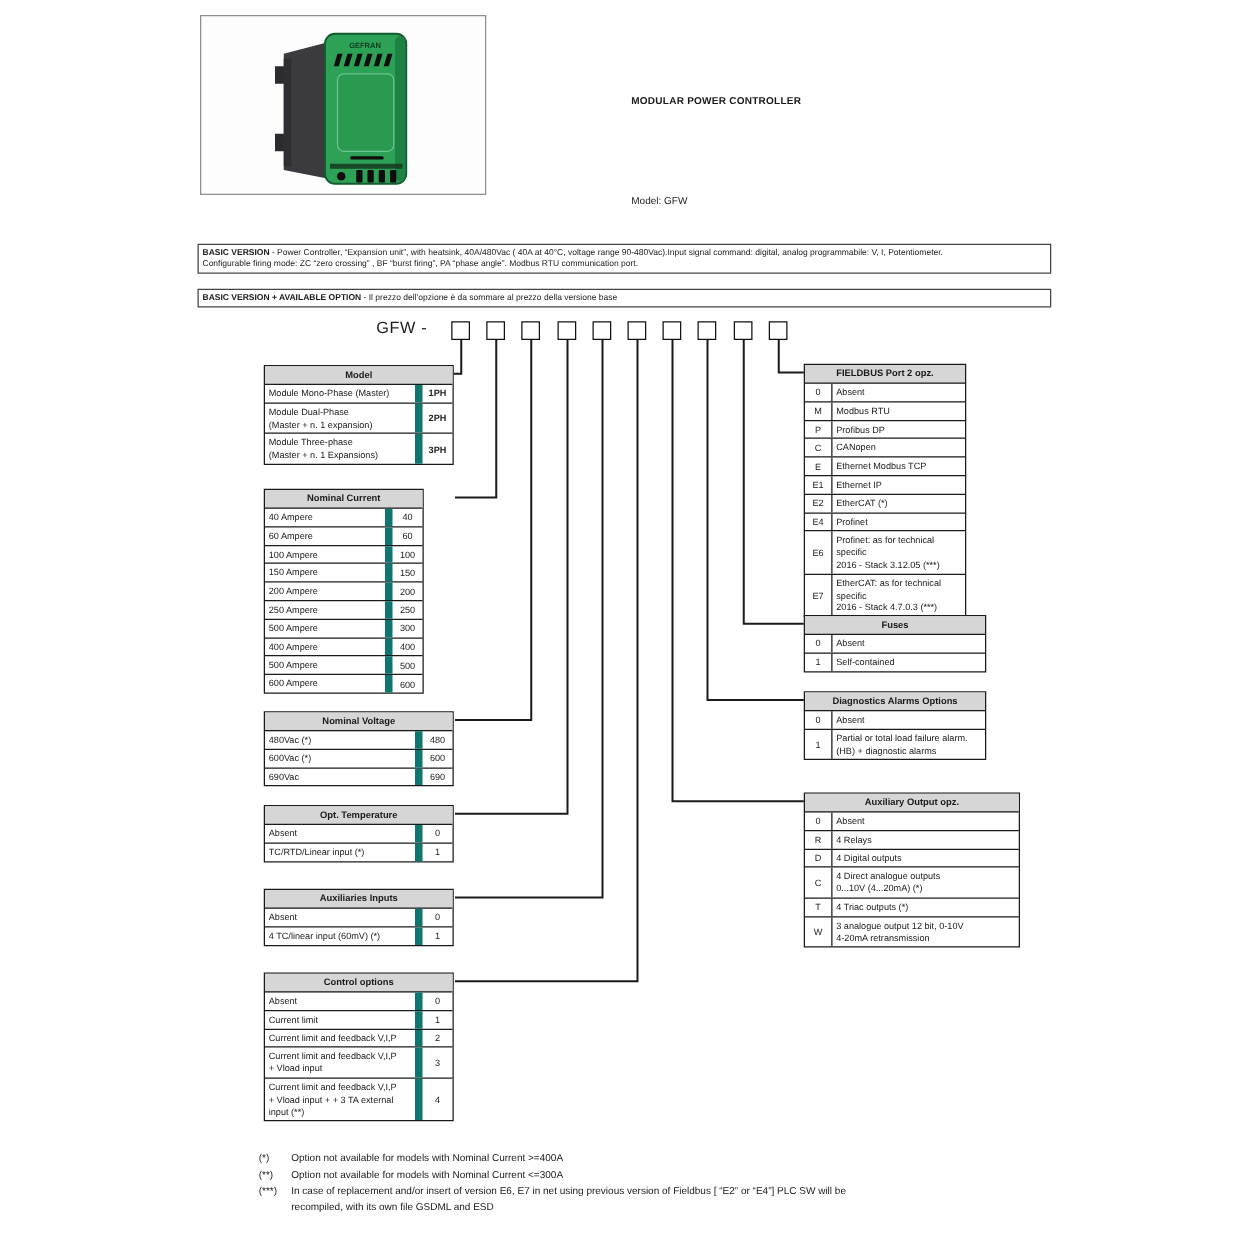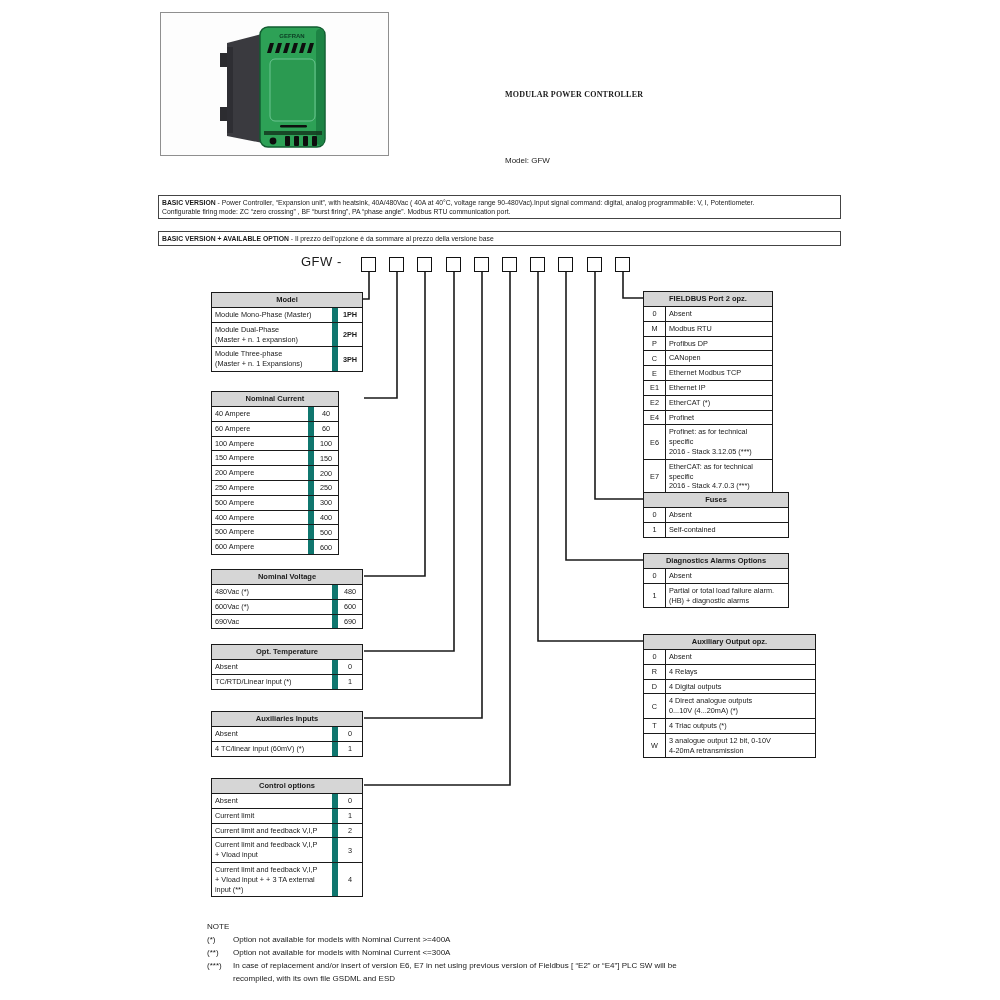--- a/index.html
+++ b/index.html
@@ -9,21 +9,21 @@
     -webkit-font-smoothing:antialiased;
   }
 
   
   .photo-frame {
     position:absolute; left:160px; top:12px; width:227px; height:142px;
     border:1px solid #8f8f8f; background:#fdfdfd;
   }
 
   
-  .doc-title { position:absolute; left:505px; top:90px; font-size:8px; font-weight:bold; letter-spacing:.2px;font-family:Liberation Serif, serif; }
+  .doc-title { position:absolute; left:505px; top:76px; font-size:8px; font-weight:bold; letter-spacing:.2px; }
   .doc-model { position:absolute; left:505px; top:156px; font-size:8px; }
 
   
   .intro-box {
     position:absolute; left:158px; width:683px; border:1px solid #444;
     font-size:6.8px; line-height:9px; padding:2px 3px; box-sizing:border-box; background:#fff;
   }
   .intro-box b { font-weight:bold; }
 
   
@@ -431,21 +431,20 @@
 
       <div class="trow">
         <span class="tcode">W</span>
         <span class="tlabel">3 analogue output 12 bit, 0-10V
 4-20mA retransmission</span>
       </div>
     </div>
 </div>
 
 <div class="note-block">
-  <div class="note-title">NOTE</div>
   <div>
 
       <div class="note-item">
         <span class="note-marker">(*)</span>
         <span class="note-text">Option not available for models with  Nominal Current  &gt;=400A</span>
       </div>
 
       <div class="note-item">
         <span class="note-marker">(**)</span>
         <span class="note-text">Option not available for models with  Nominal Current  &lt;=300A</span>

